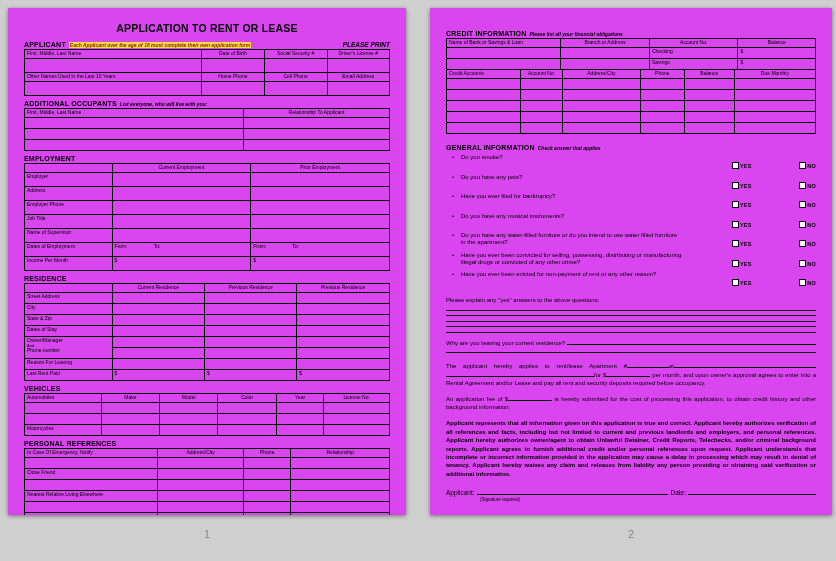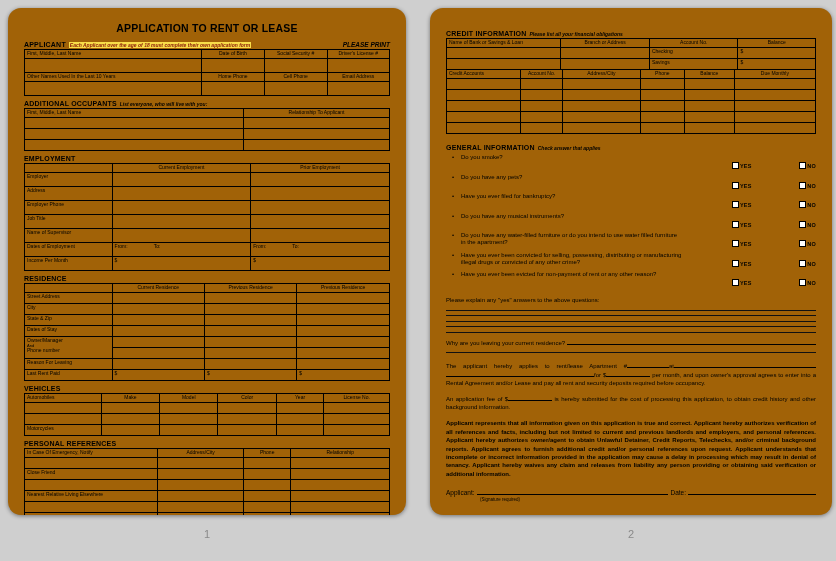--- a/index.html
+++ b/index.html
@@ -2,21 +2,21 @@
 <html><head>
 <meta charset="utf-8">
 <style>
   html,body{margin:0;padding:0;}
   body{
     width:836px;height:561px;background:#cfcfcf;
     font-family:"Liberation Sans", sans-serif;color:#000;
     -webkit-font-smoothing:antialiased;
   }
   .stage{position:relative;width:836px;height:561px;overflow:hidden;}
-  .page{position:absolute;top:8px;background:#a16207;box-shadow:0 1px 4px rgba(0,0,0,.45);overflow:hidden;border-radius:13px;}
+  .page{position:absolute;top:8px;background:#d946ef;box-shadow:0 1px 4px rgba(0,0,0,.45);overflow:hidden;}
   .page1{left:8px;width:398px;height:507px;}
   .page2{left:430px;width:402px;height:507px;}
   .inner{padding:10px 16px 0 16px;}
 
   .doc-title{text-align:center;font-weight:bold;font-size:10.5px;margin:4px 0 7px 0;letter-spacing:.2px;}
 
   .sec{margin-top:4px;}
   .sec-head-row{display:flex;align-items:baseline;margin-bottom:1px;}
   .sec-head{font-weight:bold;font-size:7px;letter-spacing:.2px;}
   .sec-note{font-style:italic;font-size:5px;font-weight:bold;margin-left:3px;}

